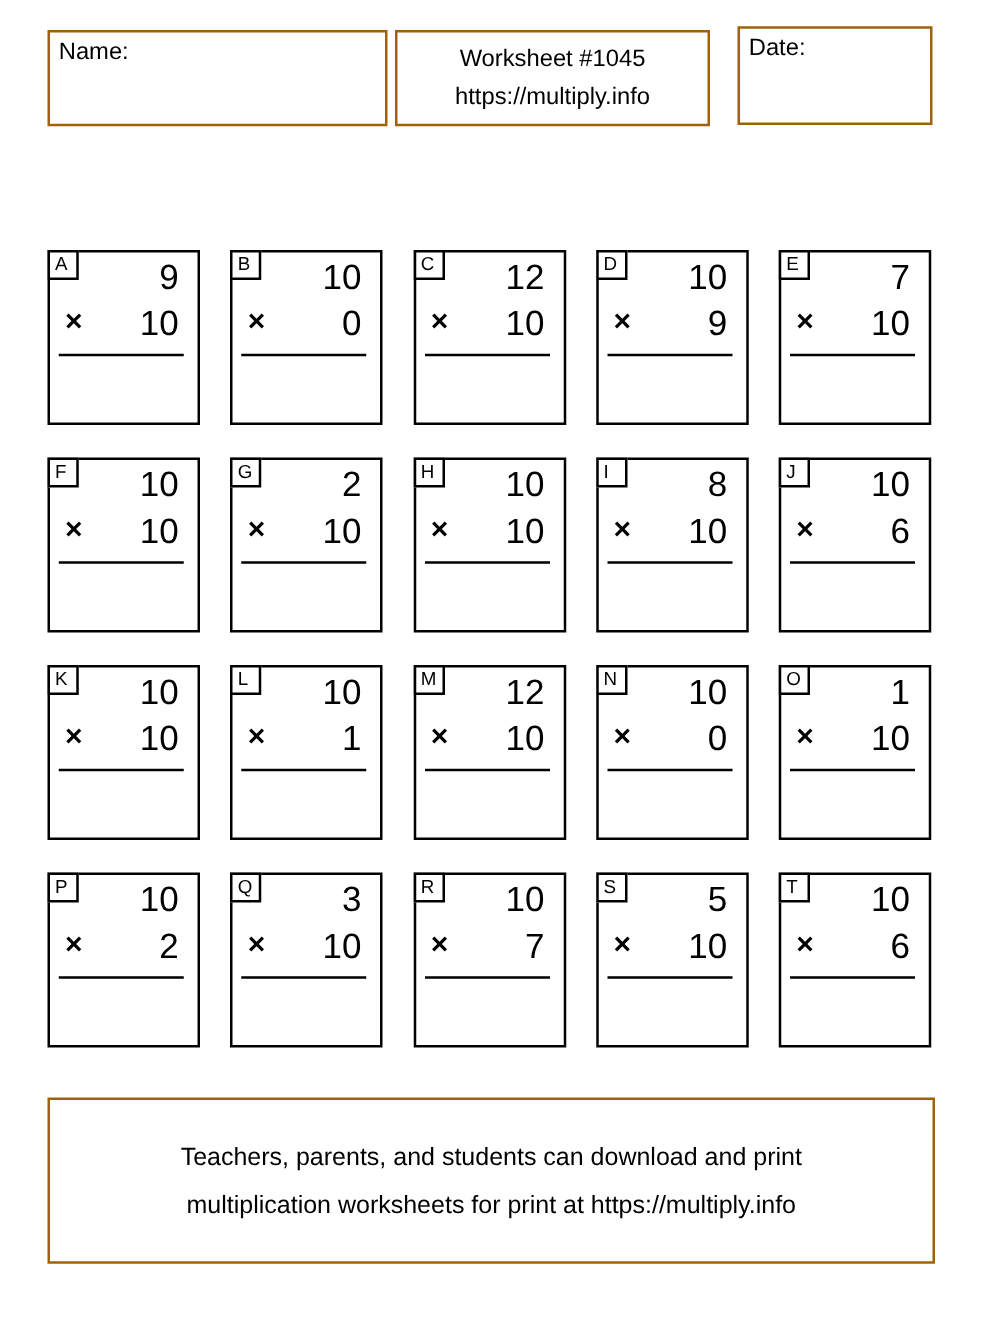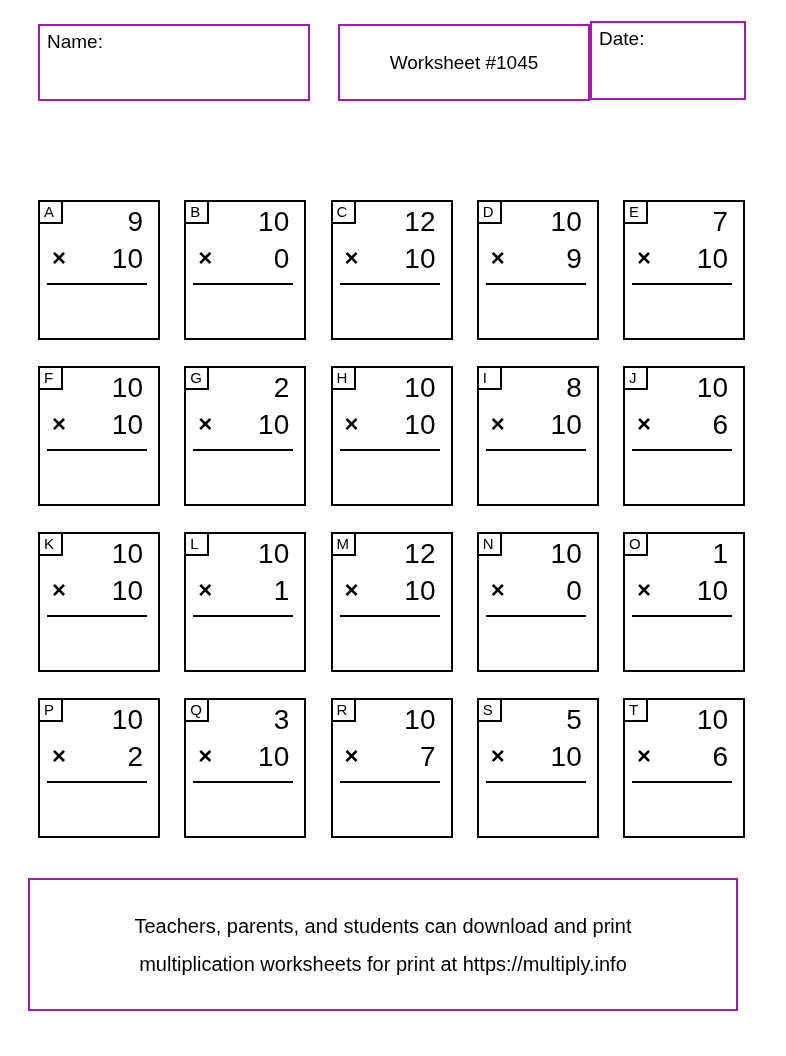--- a/index.html
+++ b/index.html
@@ -1,56 +1,57 @@
 <!DOCTYPE html>
 <html><head>
 <meta charset="utf-8">
 <style>
   html,body{margin:0;padding:0;background:#fff;}
   .page{
     position:relative;width:786px;height:1056px;background:#ffffff;
     font-family:"Liberation Sans",sans-serif;color:#000;overflow:hidden;
   }
-  .box{border:2px solid #a21caf;box-sizing:border-box;background:#fff;}
+  .box{border:2px solid #a16207;box-sizing:border-box;background:#fff;}
   
   .name-box{position:absolute;left:38px;top:24px;width:272px;height:77px;padding:5px 0 0 7px;font-size:19px;}
-  .ws-box{position:absolute;left:338px;top:24px;width:252px;height:77px;
+  .ws-box{position:absolute;left:316px;top:24px;width:252px;height:77px;
     display:flex;flex-direction:column;justify-content:center;align-items:center;
     font-size:19px;line-height:30px;text-align:center;}
   .date-box{position:absolute;left:590px;top:21px;width:156px;height:79px;padding:5px 0 0 7px;font-size:19px;}
   
   .title{position:absolute;left:0;top:129px;width:100%;text-align:center;font-size:33px;font-weight:400;}
   
   .grid{position:absolute;left:38px;top:200px;width:707px;
     display:grid;grid-template-columns:repeat(5,122px);justify-content:space-between;
     grid-auto-rows:140px;row-gap:26px;}
   .card{position:relative;border:2px solid #000;box-sizing:border-box;background:#fff;}
   .letter-box{position:absolute;top:-2px;left:-2px;width:25px;height:24px;
     border:2px solid #000;box-sizing:border-box;background:#fff;
     font-size:15px;line-height:19px;padding-left:4px;}
   .top-num{position:absolute;top:6px;right:15px;font-size:28px;line-height:1;}
   .x-sign{position:absolute;top:44px;left:12px;font-size:24px;line-height:1;font-weight:700;}
   .bot-num{position:absolute;top:43px;right:15px;font-size:28px;line-height:1;}
   .rule{position:absolute;top:81px;left:7px;right:11px;border-top:2.5px solid #000;}
   .answer-space{position:absolute;top:84px;left:0;right:0;bottom:0;}
   
-  .footer-box{position:absolute;left:28px;top:878px;width:710px;height:133px;
+  .footer-box{position:absolute;left:38px;top:878px;width:710px;height:133px;
     display:flex;flex-direction:column;justify-content:center;align-items:center;
     font-size:20px;line-height:38px;text-align:center;}
 </style>
 </head>
 <body>
 
 <div class="page">
 
   <div class="box name-box">
     <span>Name:</span>
   </div>
   <div class="box ws-box">
     <div>Worksheet #1045</div>
+    <div>https://multiply.info</div>
   </div>
   <div class="box date-box">
     <span>Date:</span>
   </div>
 
 
   <div class="grid">
     <div class="card">
       <div class="letter-box">
         <span>A</span>

